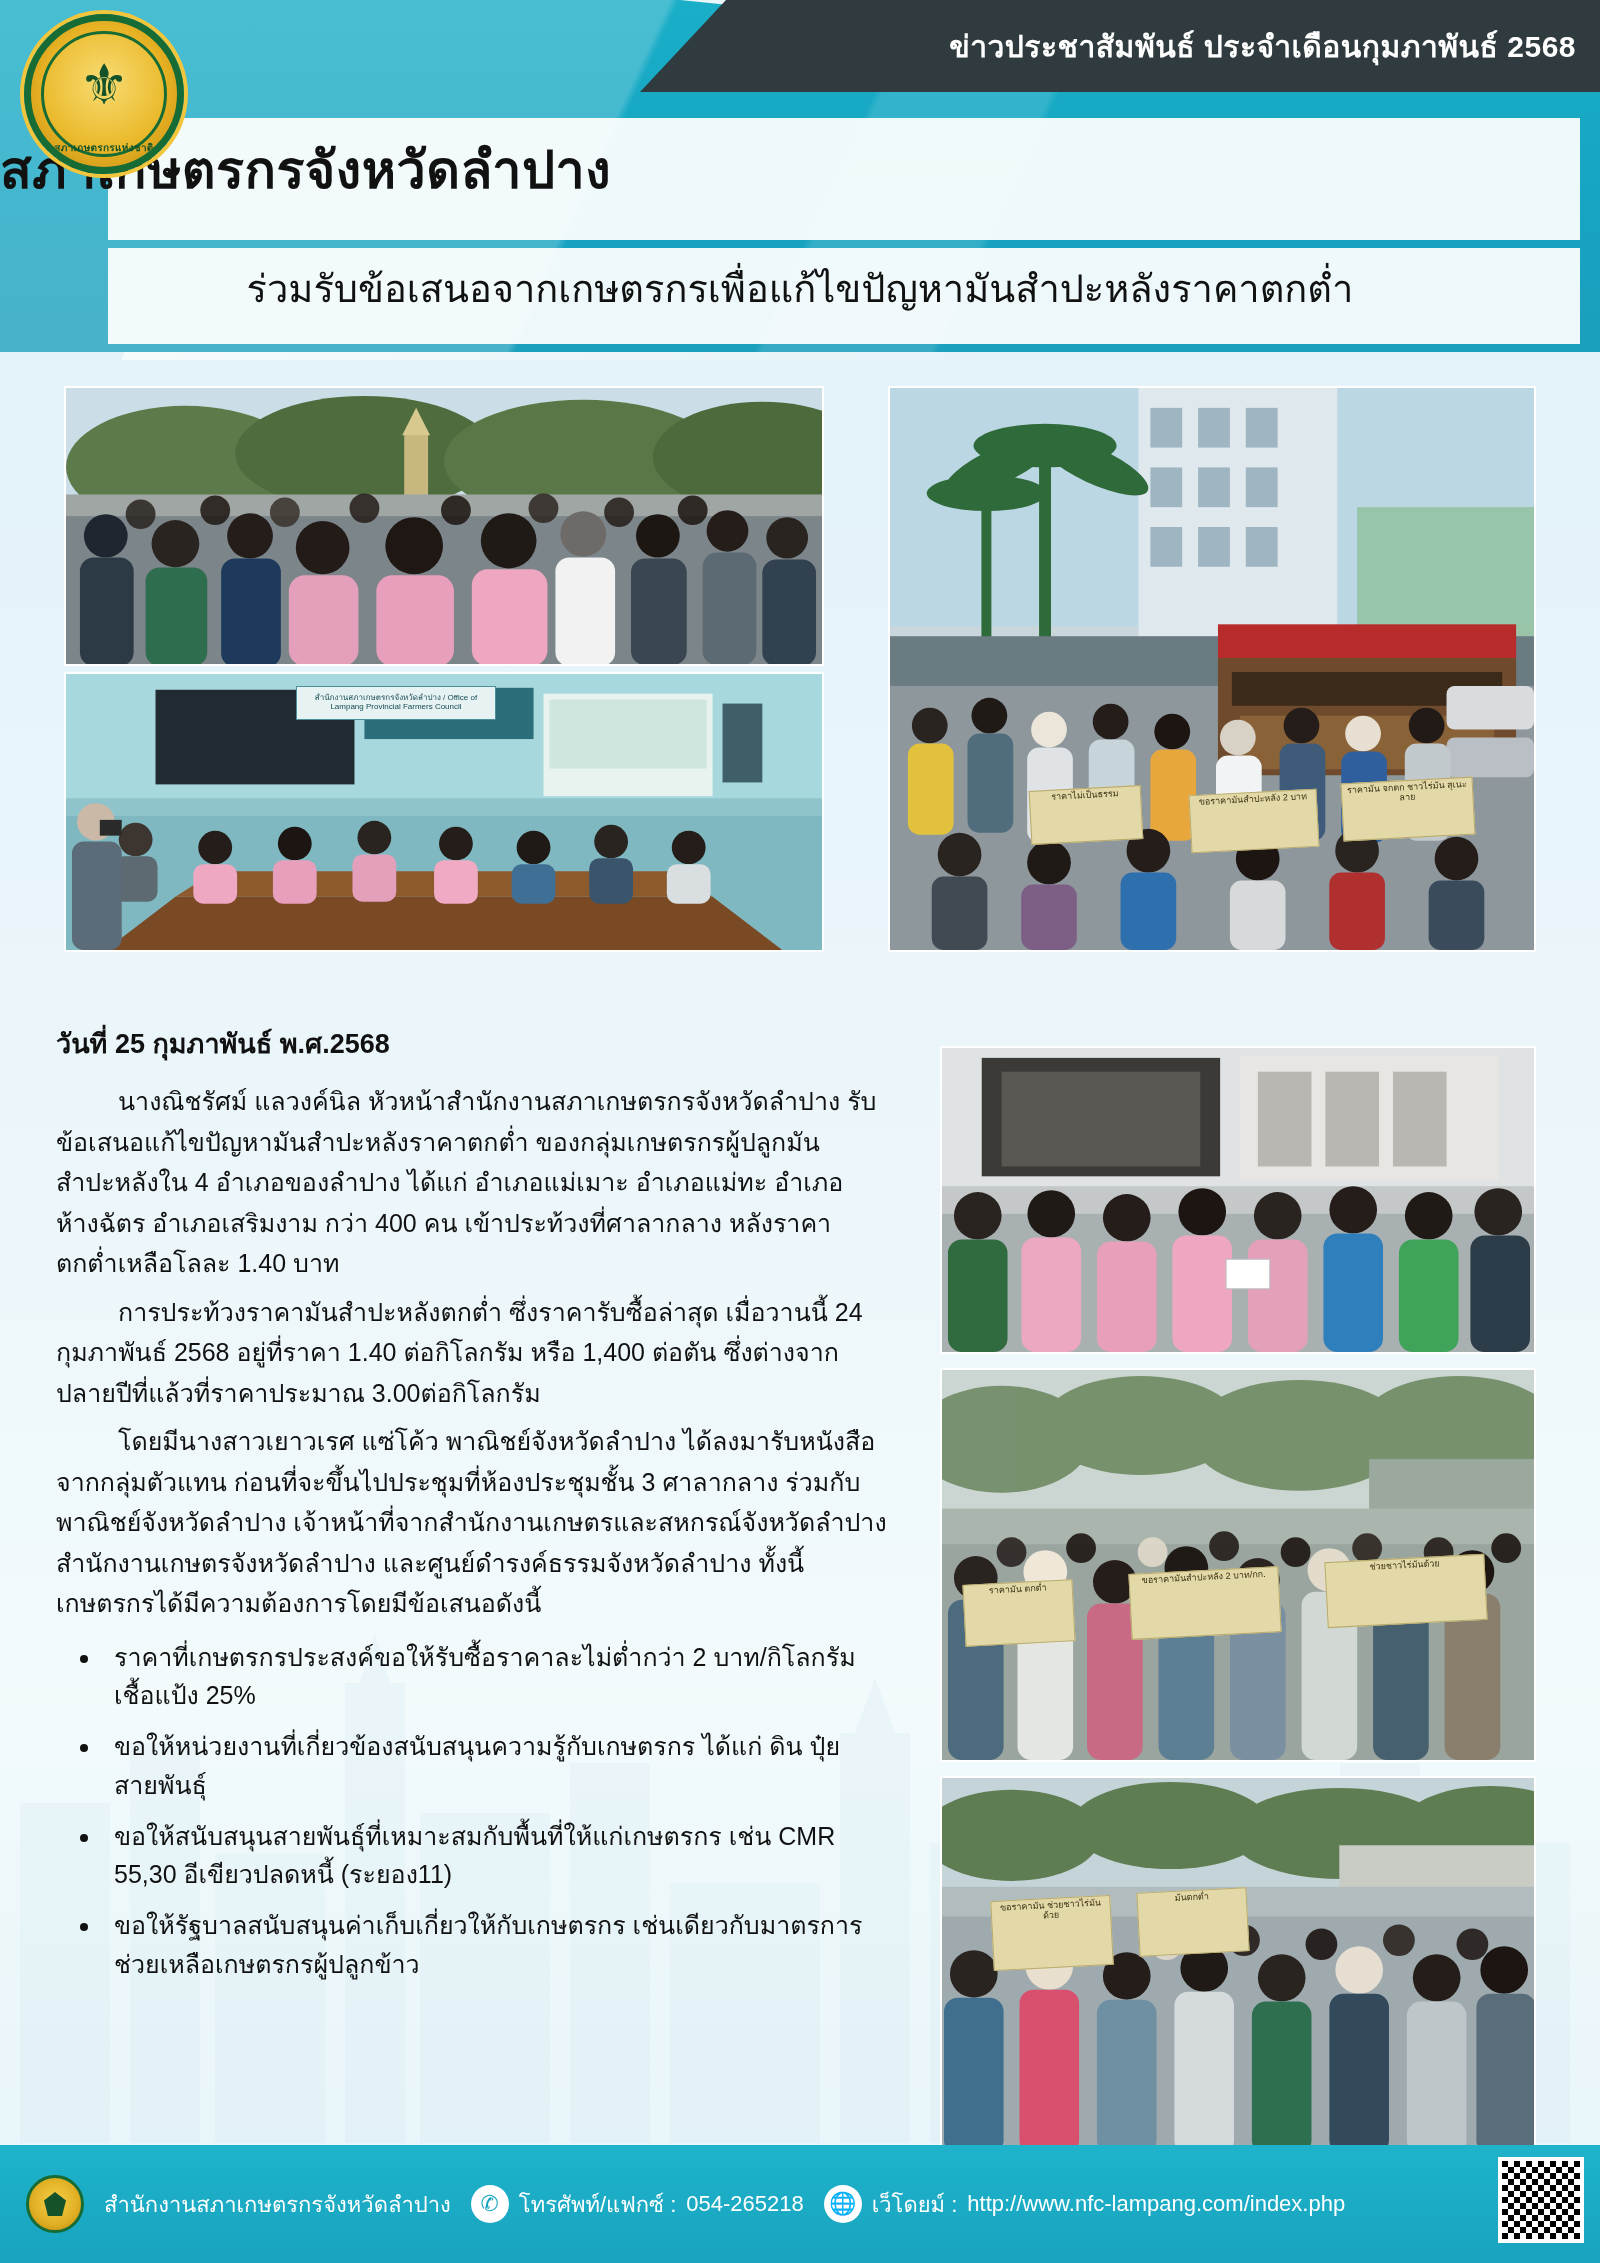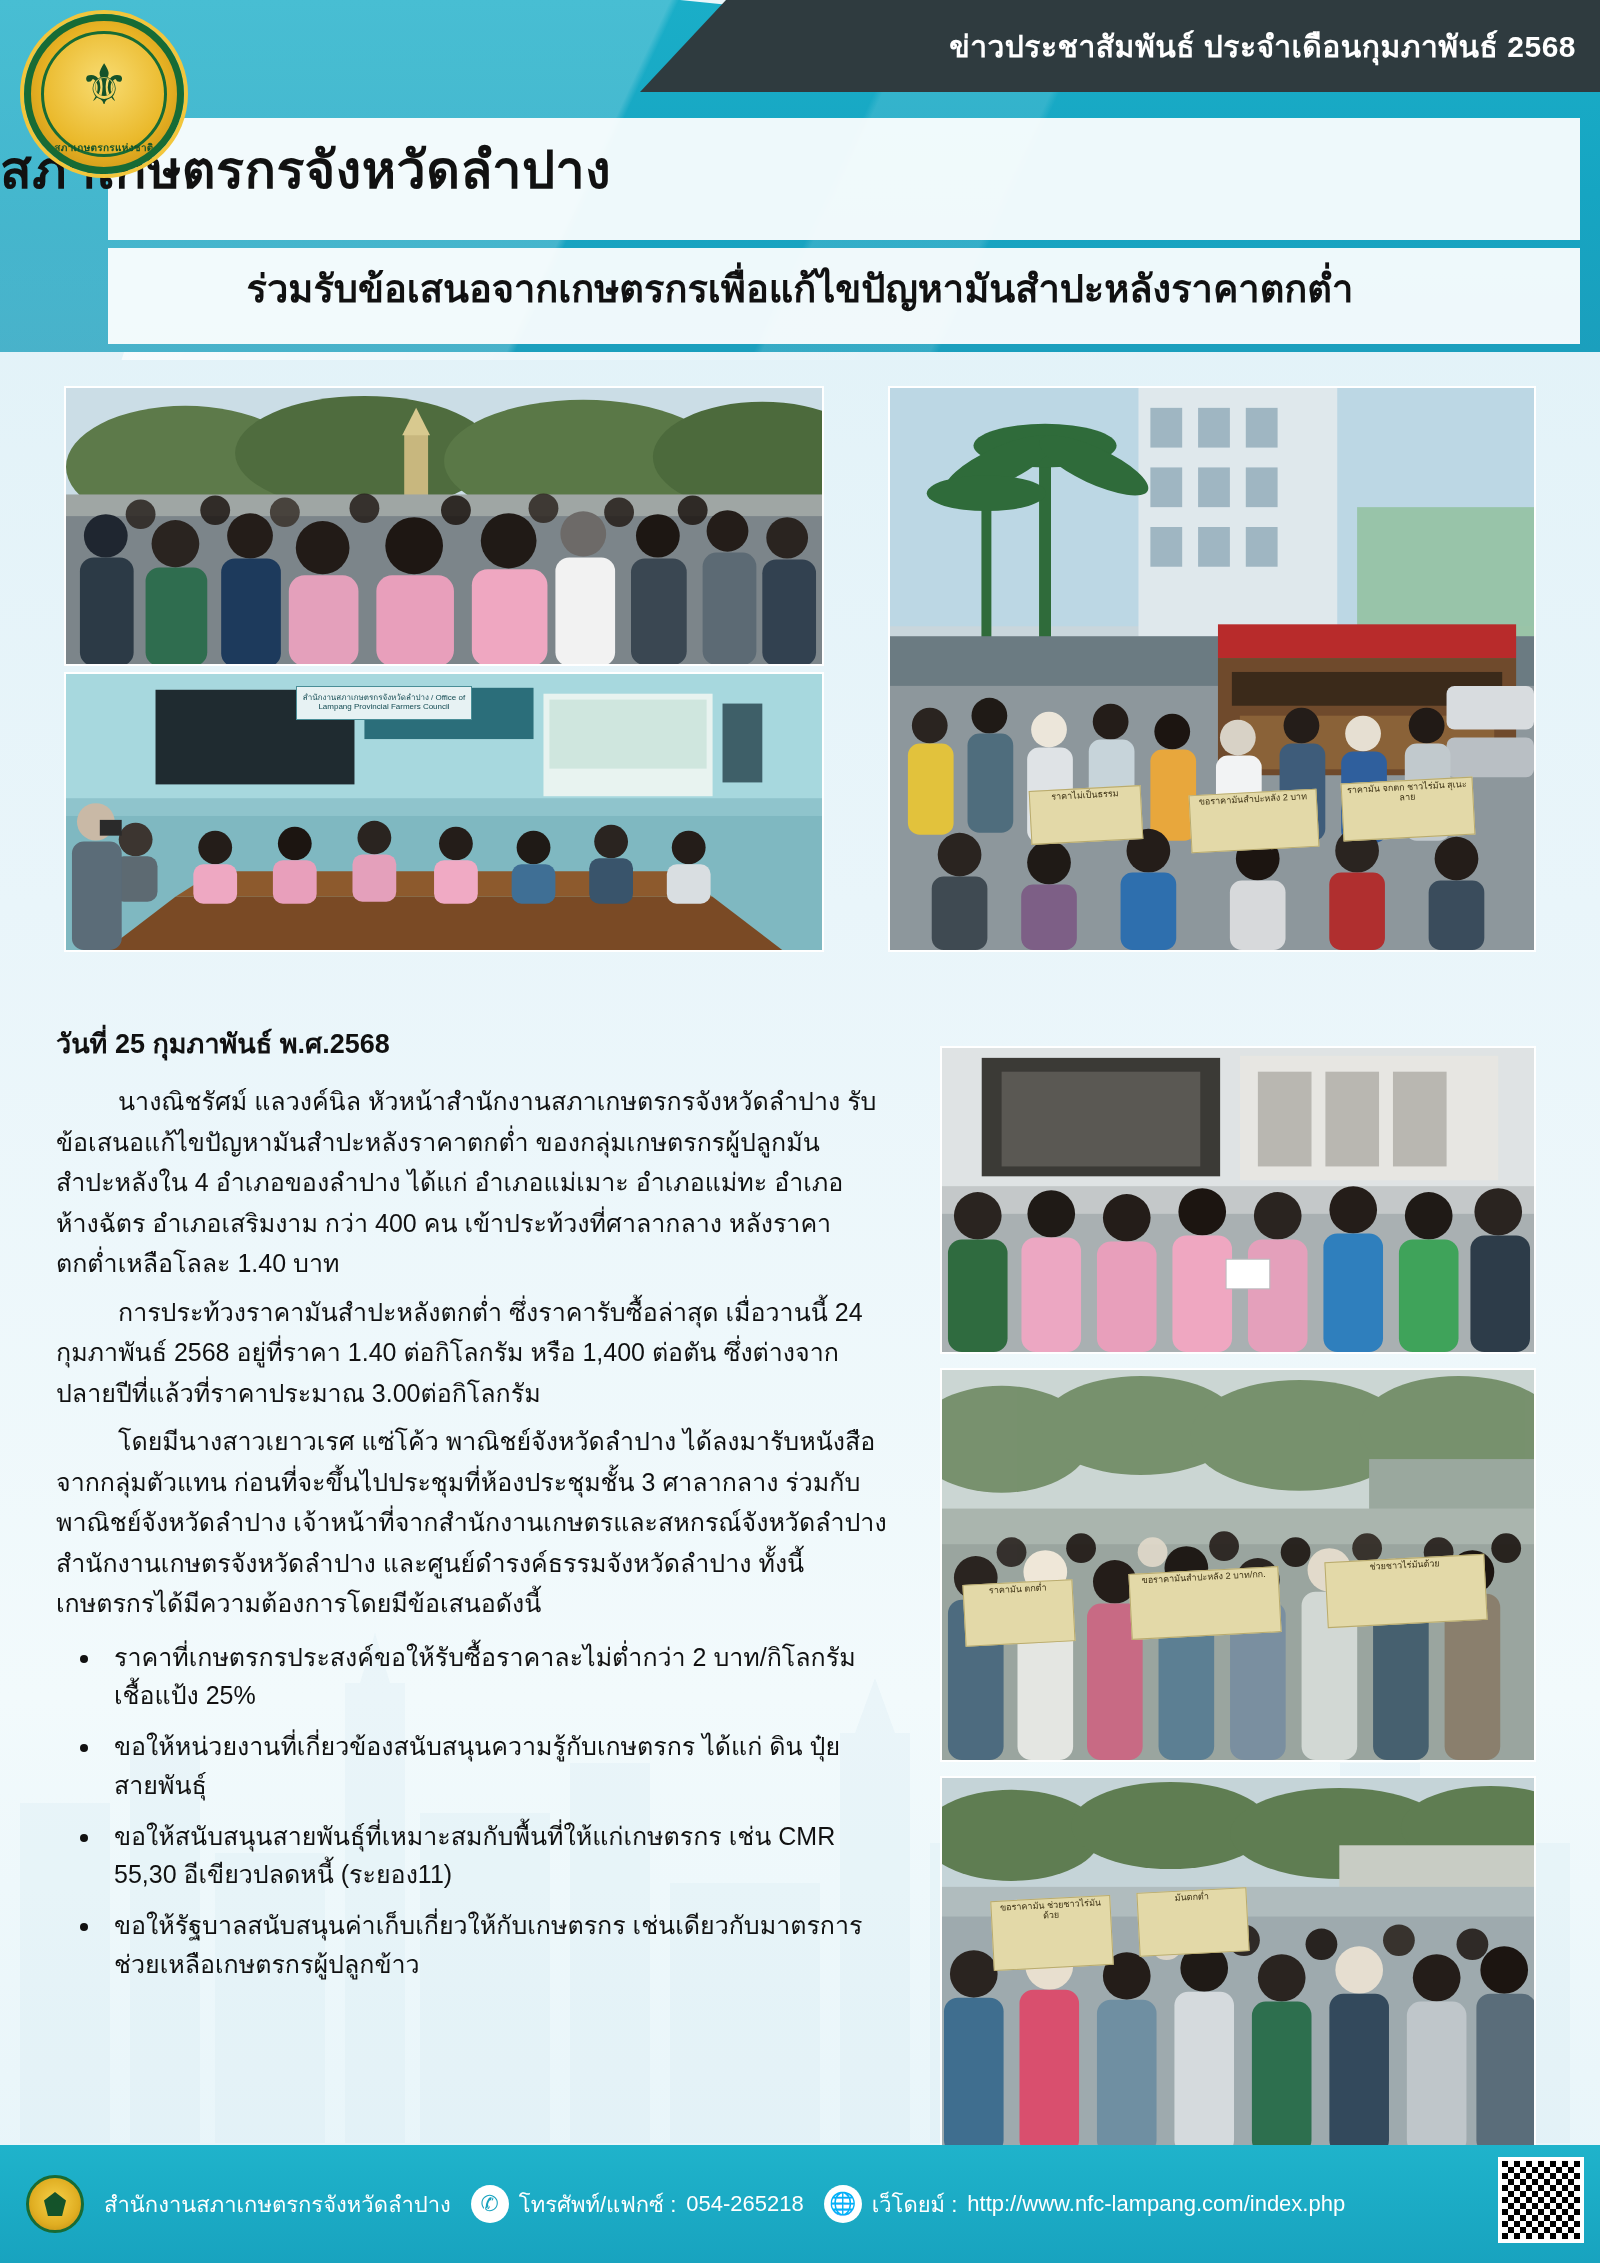--- a/index.html
+++ b/index.html
@@ -97,21 +97,21 @@
     position: absolute;
     left: 108px; top: 248px;
     width: 1472px; height: 96px;
     background: rgba(255,255,255,.93);
   }
   .title-sub {
     position: absolute;
     left: 0; right: 0; top: 258px;
     text-align: center;
     font-size: 38px;
-    font-weight: bold;
+    font-weight: normal;
     color: #111;
   }
 
   
   .logo-seal {
     position: absolute;
     left: 24px; top: 14px;
     width: 160px; height: 160px;
     border-radius: 50%;
     background: radial-gradient(circle at 50% 45%, #f6d14a 0%, #e8b324 55%, #c28a12 100%);
@@ -461,21 +461,21 @@
         <circle cx="548" cy="170" r="17" fill="#2a2420"></circle>
           <rect x="526" y="187" width="44" height="46" rx="10" fill="#39546b"></rect>
         <circle cx="626" cy="176" r="17" fill="#241d19"></circle>
           <rect x="604" y="193" width="44" height="40" rx="10" fill="#d9dee1"></rect>
       </g>
 
       <circle cx="30" cy="150" r="19" fill="#c9b9a6"></circle>
       <rect x="6" y="170" width="50" height="110" rx="12" fill="#5b6c78"></rect>
       <rect x="34" y="148" width="22" height="16" fill="#2a2a2a"></rect>
     </svg>
-    <div class="ph-label" style="left:230px; top:12px; width:176px; height:34px; background:#e7f2f3; border-color:#4a8e97; color:#134a52; transform:none; font-size:8px; display:flex; align-items:center; justify-content:center;">สำนักงานสภาเกษตรกรจังหวัดลำปาง / Office of Lampang Provincial Farmers Council</div>
+    <div class="ph-label" style="left:230px; top:12px; width:200px; height:34px; background:#e7f2f3; border-color:#4a8e97; color:#134a52; transform:none; font-size:8px; display:flex; align-items:center; justify-content:center;">สำนักงานสภาเกษตรกรจังหวัดลำปาง / Office of Lampang Provincial Farmers Council</div>
   </div>
 
   <div class="article">
     <h2>วันที่ 25 กุมภาพันธ์ พ.ศ.2568</h2>
     <p>นางณิชรัศม์ แลวงค์นิล หัวหน้าสำนักงานสภาเกษตรกรจังหวัดลำปาง รับข้อเสนอแก้ไขปัญหามันสำปะหลังราคาตกต่ำ ของกลุ่มเกษตรกรผู้ปลูกมันสำปะหลังใน 4 อำเภอของลำปาง ได้แก่ อำเภอแม่เมาะ อำเภอแม่ทะ อำเภอห้างฉัตร อำเภอเสริมงาม กว่า 400 คน เข้าประท้วงที่ศาลากลาง หลังราคาตกต่ำเหลือโลละ 1.40 บาท</p>
     <p>การประท้วงราคามันสำปะหลังตกต่ำ ซึ่งราคารับซื้อล่าสุด เมื่อวานนี้ 24 กุมภาพันธ์ 2568 อยู่ที่ราคา 1.40 ต่อกิโลกรัม หรือ 1,400 ต่อตัน ซึ่งต่างจากปลายปีที่แล้วที่ราคาประมาณ 3.00ต่อกิโลกรัม</p>
     <p>โดยมีนางสาวเยาวเรศ แซ่โค้ว พาณิชย์จังหวัดลำปาง ได้ลงมารับหนังสือจากกลุ่มตัวแทน ก่อนที่จะขึ้นไปประชุมที่ห้องประชุมชั้น 3 ศาลากลาง ร่วมกับพาณิชย์จังหวัดลำปาง เจ้าหน้าที่จากสำนักงานเกษตรและสหกรณ์จังหวัดลำปาง สำนักงานเกษตรจังหวัดลำปาง และศูนย์ดำรงค์ธรรมจังหวัดลำปาง ทั้งนี้เกษตรกรได้มีความต้องการโดยมีข้อเสนอดังนี้</p>
     <ul>
       <li>ราคาที่เกษตรกรประสงค์ขอให้รับซื้อราคาละไม่ต่ำกว่า 2 บาท/กิโลกรัม เชื้อแป้ง 25%</li>
       <li>ขอให้หน่วยงานที่เกี่ยวข้องสนับสนุนความรู้กับเกษตรกร ได้แก่ ดิน ปุ๋ย สายพันธุ์</li>

